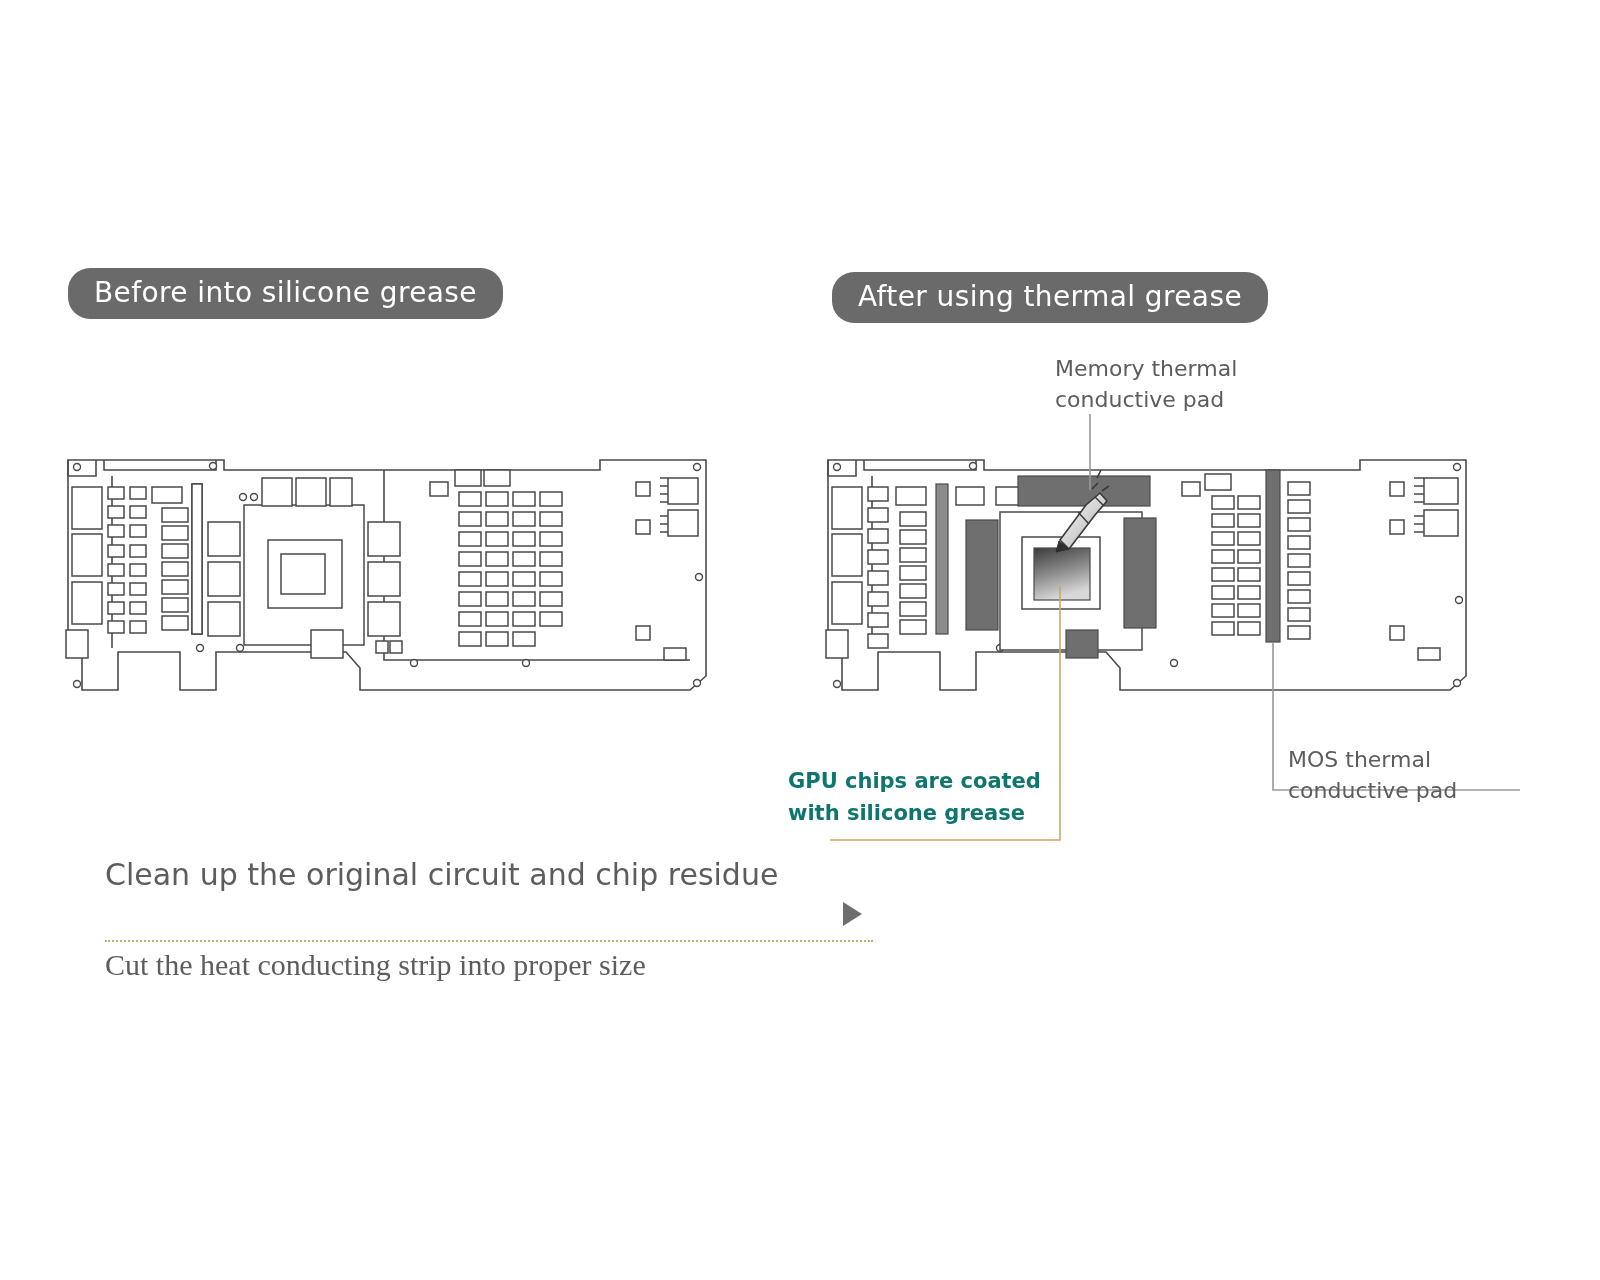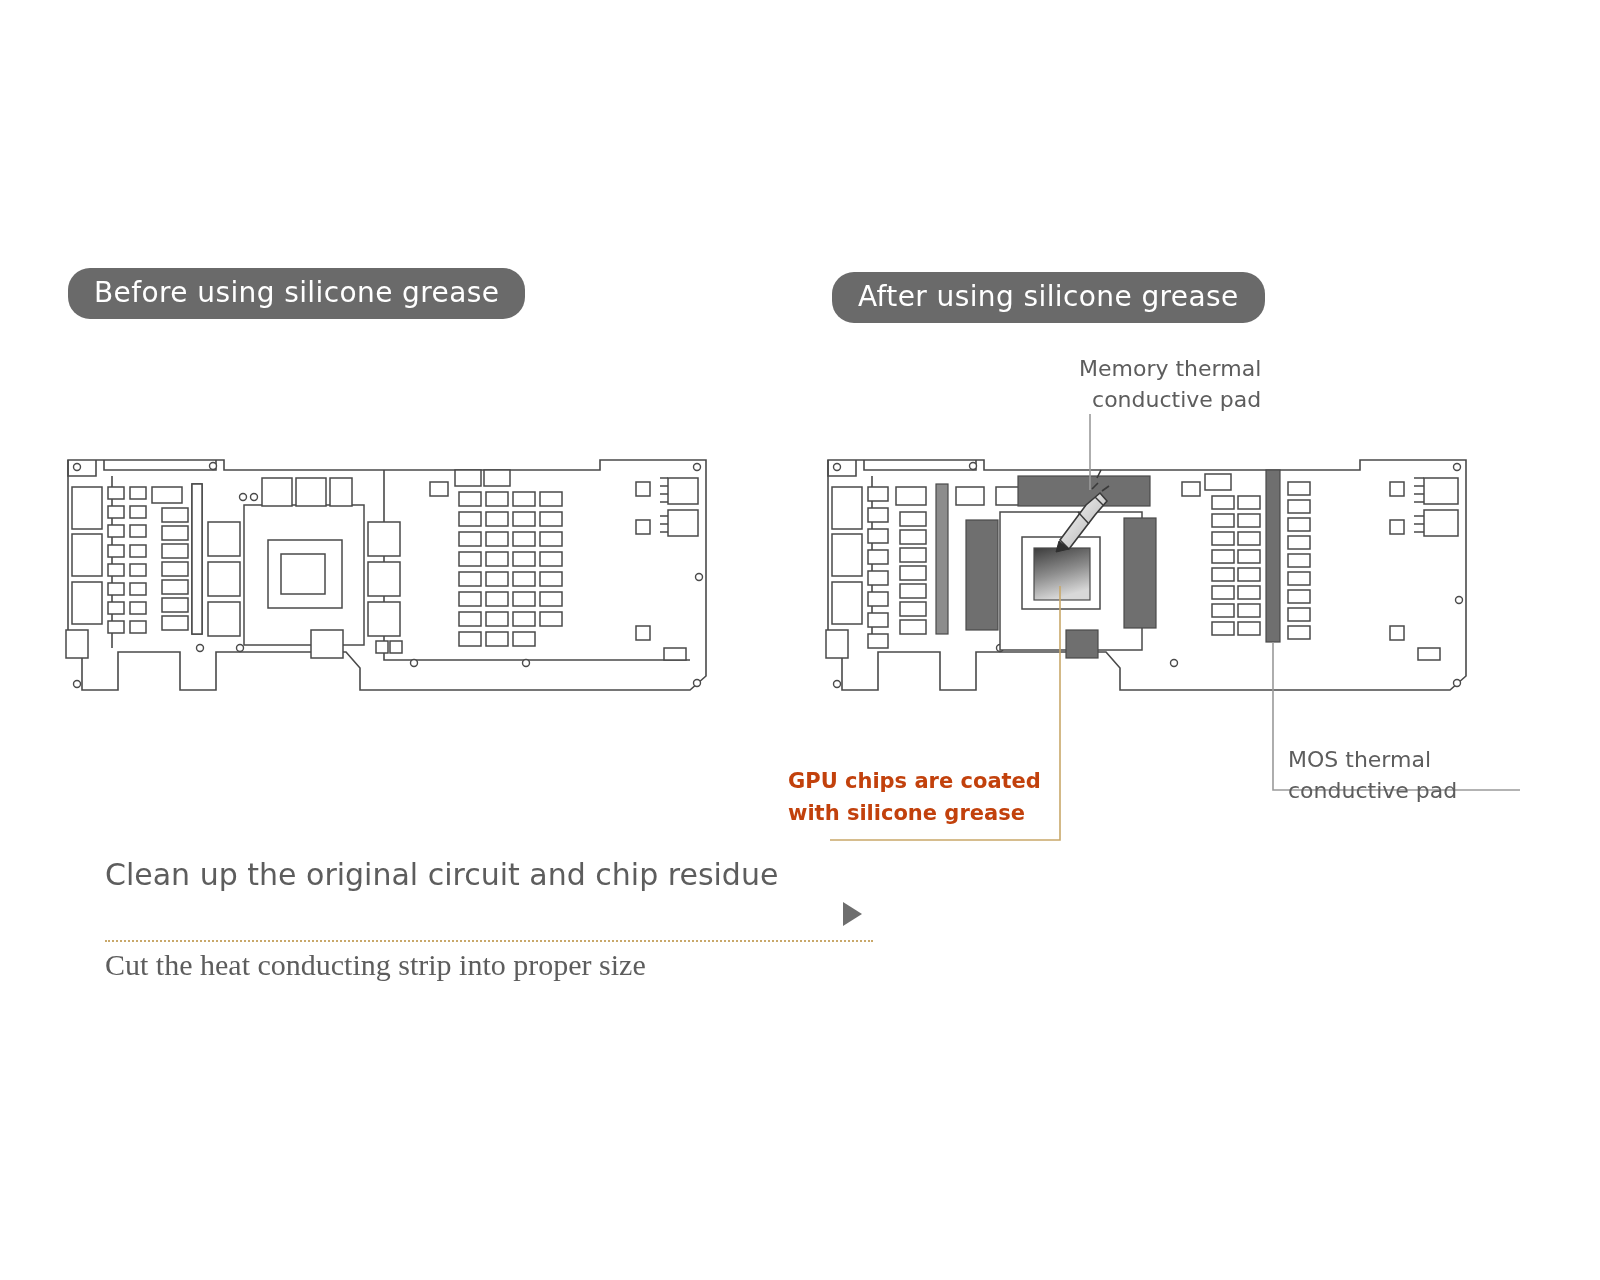--- a/index.html
+++ b/index.html
@@ -41,25 +41,25 @@
 
   
   .callout {
     position: absolute;
     font-size: 22px;
     line-height: 1.42;
     color: #5d5d5d;
     font-family: "DejaVu Sans", sans-serif;
     white-space: nowrap;
   }
-  #label-memory { left: 1079px; top: 353px; text-align: right; }
+  #label-memory { left: 1055px; top: 353px; }
   #label-mos    { left: 1288px; top: 744px; }
   #label-gpu {
     left: 788px; top: 766px;
-    color: #c2410c;
+    color: #0f766e;
     font-weight: bold;
     font-size: 21px;
     line-height: 1.5;
   }
 
   
   .instruction {
     position: absolute;
     font-size: 30px;
     color: #5d5d5d;
@@ -333,22 +333,22 @@
     <rect class="ln2" x="664" y="478" width="34" height="26"></rect>
     <rect class="ln2" x="664" y="510" width="34" height="26"></rect>
     <path class="ln" d="M654,478 L664,478 M654,486 L664,486 M654,494 L664,494 M654,502 L664,502"></path>
     <path class="ln" d="M654,516 L664,516 M654,524 L664,524 M654,532 L664,532"></path>
 
     <path class="leader" d="M330,414 L330,490"></path>
     <path class="leader" d="M513,642 L513,790 L760,790"></path>
     <path class="leader-gold" d="M300,586 L300,840 L70,840"></path>
   </svg>
 
-  <div class="pill" id="pill-before">Before using silicone grease</div>
-  <div class="pill" id="pill-after">After using silicone grease</div>
+  <div class="pill" id="pill-before">Before into silicone grease</div>
+  <div class="pill" id="pill-after">After using thermal grease</div>
 
   <div class="callout" id="label-memory">
     <div>Memory thermal</div>
     <div>conductive pad</div>
   </div>
 
   <div class="callout" id="label-mos">
     <div>MOS thermal</div>
     <div>conductive pad</div>
   </div>

